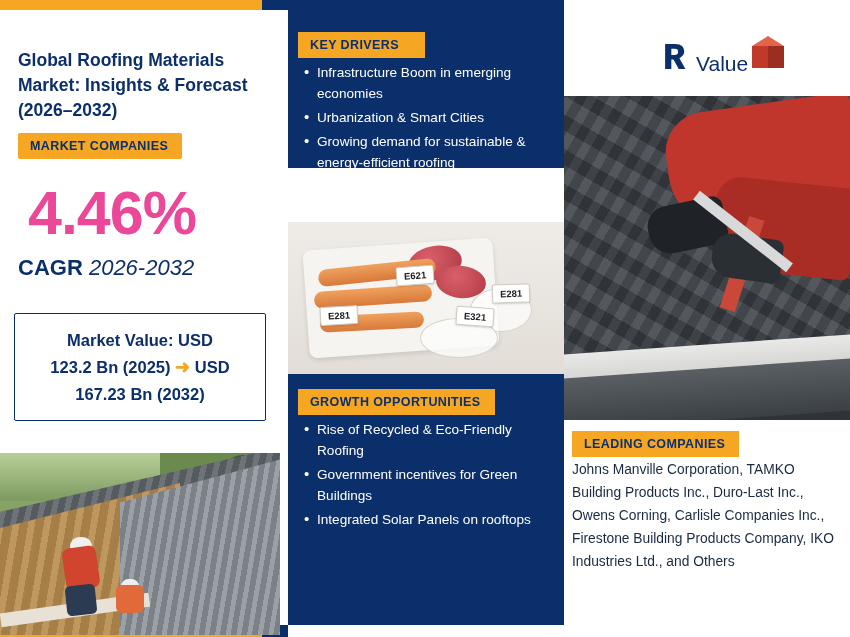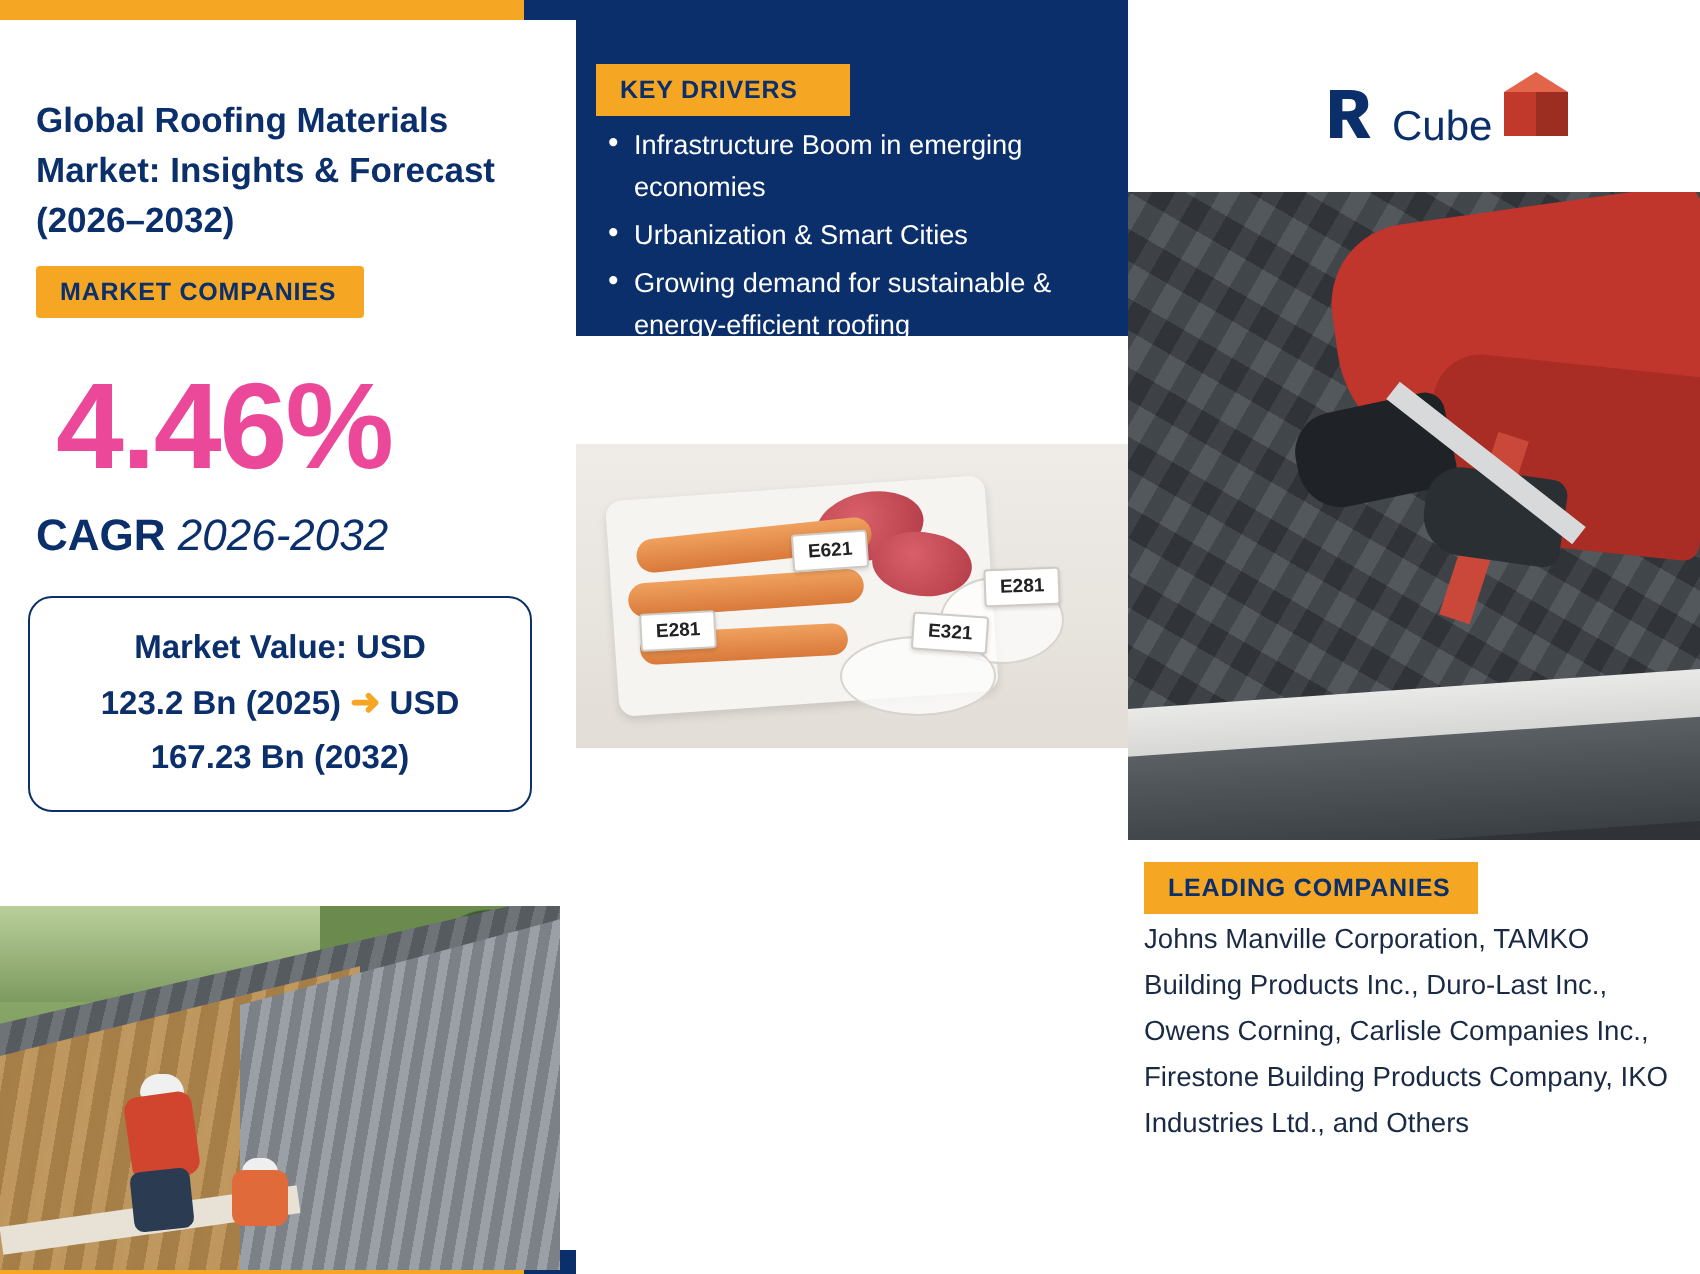--- a/index.html
+++ b/index.html
@@ -95,24 +95,24 @@
     letter-spacing: -1px;
   }
   .cagr-line {
     position: absolute; left: 18px; top: 245px;
     font-size: 22px; color: #0b2f6b;
   }
   .cagr-line .cagr-label { font-weight: bold; }
   .cagr-line .cagr-years { font-weight: normal; font-style: italic; }
 
   .market-value-box {
-    position: absolute; left: 14px; top: 288px;
+    position: absolute; left: 14px; top: 303px;
     width: 252px; height: 108px;
     border: 1.5px solid #0b2f6b;
-    border-radius: 12px;
+    border-radius: 2px;
     display: flex; align-items: center; justify-content: center;
     padding: 6px 14px;
   }
   .market-value-text {
     text-align: center;
     font-size: 16.5px; line-height: 27px;
     font-weight: bold; color: #0b2f6b;
   }
   .market-value-text .arrow { color: #f5a623; font-size: 18px; }
 
@@ -460,25 +460,33 @@
     <div class="sausage s2"></div>
     <div class="sausage s3"></div>
     <div class="petri p1"></div>
     <div class="petri p2"></div>
     <div class="tag tag-e621">E621</div>
     <div class="tag tag-e281a">E281</div>
     <div class="tag tag-e321">E321</div>
     <div class="tag tag-e281b">E281</div>
   </div>
 
+  <div class="mid-bottom-panel">
+    <div class="growth-badge">GROWTH OPPORTUNITIES</div>
+    <ul class="go-list">
+      <li>Rise of Recycled &amp; Eco-Friendly Roofing</li>
+      <li>Government incentives for Green Buildings</li>
+      <li>Integrated Solar Panels on rooftops</li>
+    </ul>
+  </div>
 
   <div class="right-col">
     <div class="logo">
       <span class="logo-r">Я</span>
-      <span class="logo-cube-word">Cube</span>
+      <span class="logo-cube-word">Value</span>
       <span class="logo-cube">
         <span class="top"></span>
           <span class="left"></span>
           <span class="right"></span>
       </span>
     </div>
   </div>
 
   <div class="photo-installer">
     <div class="pi-shingles"></div>

